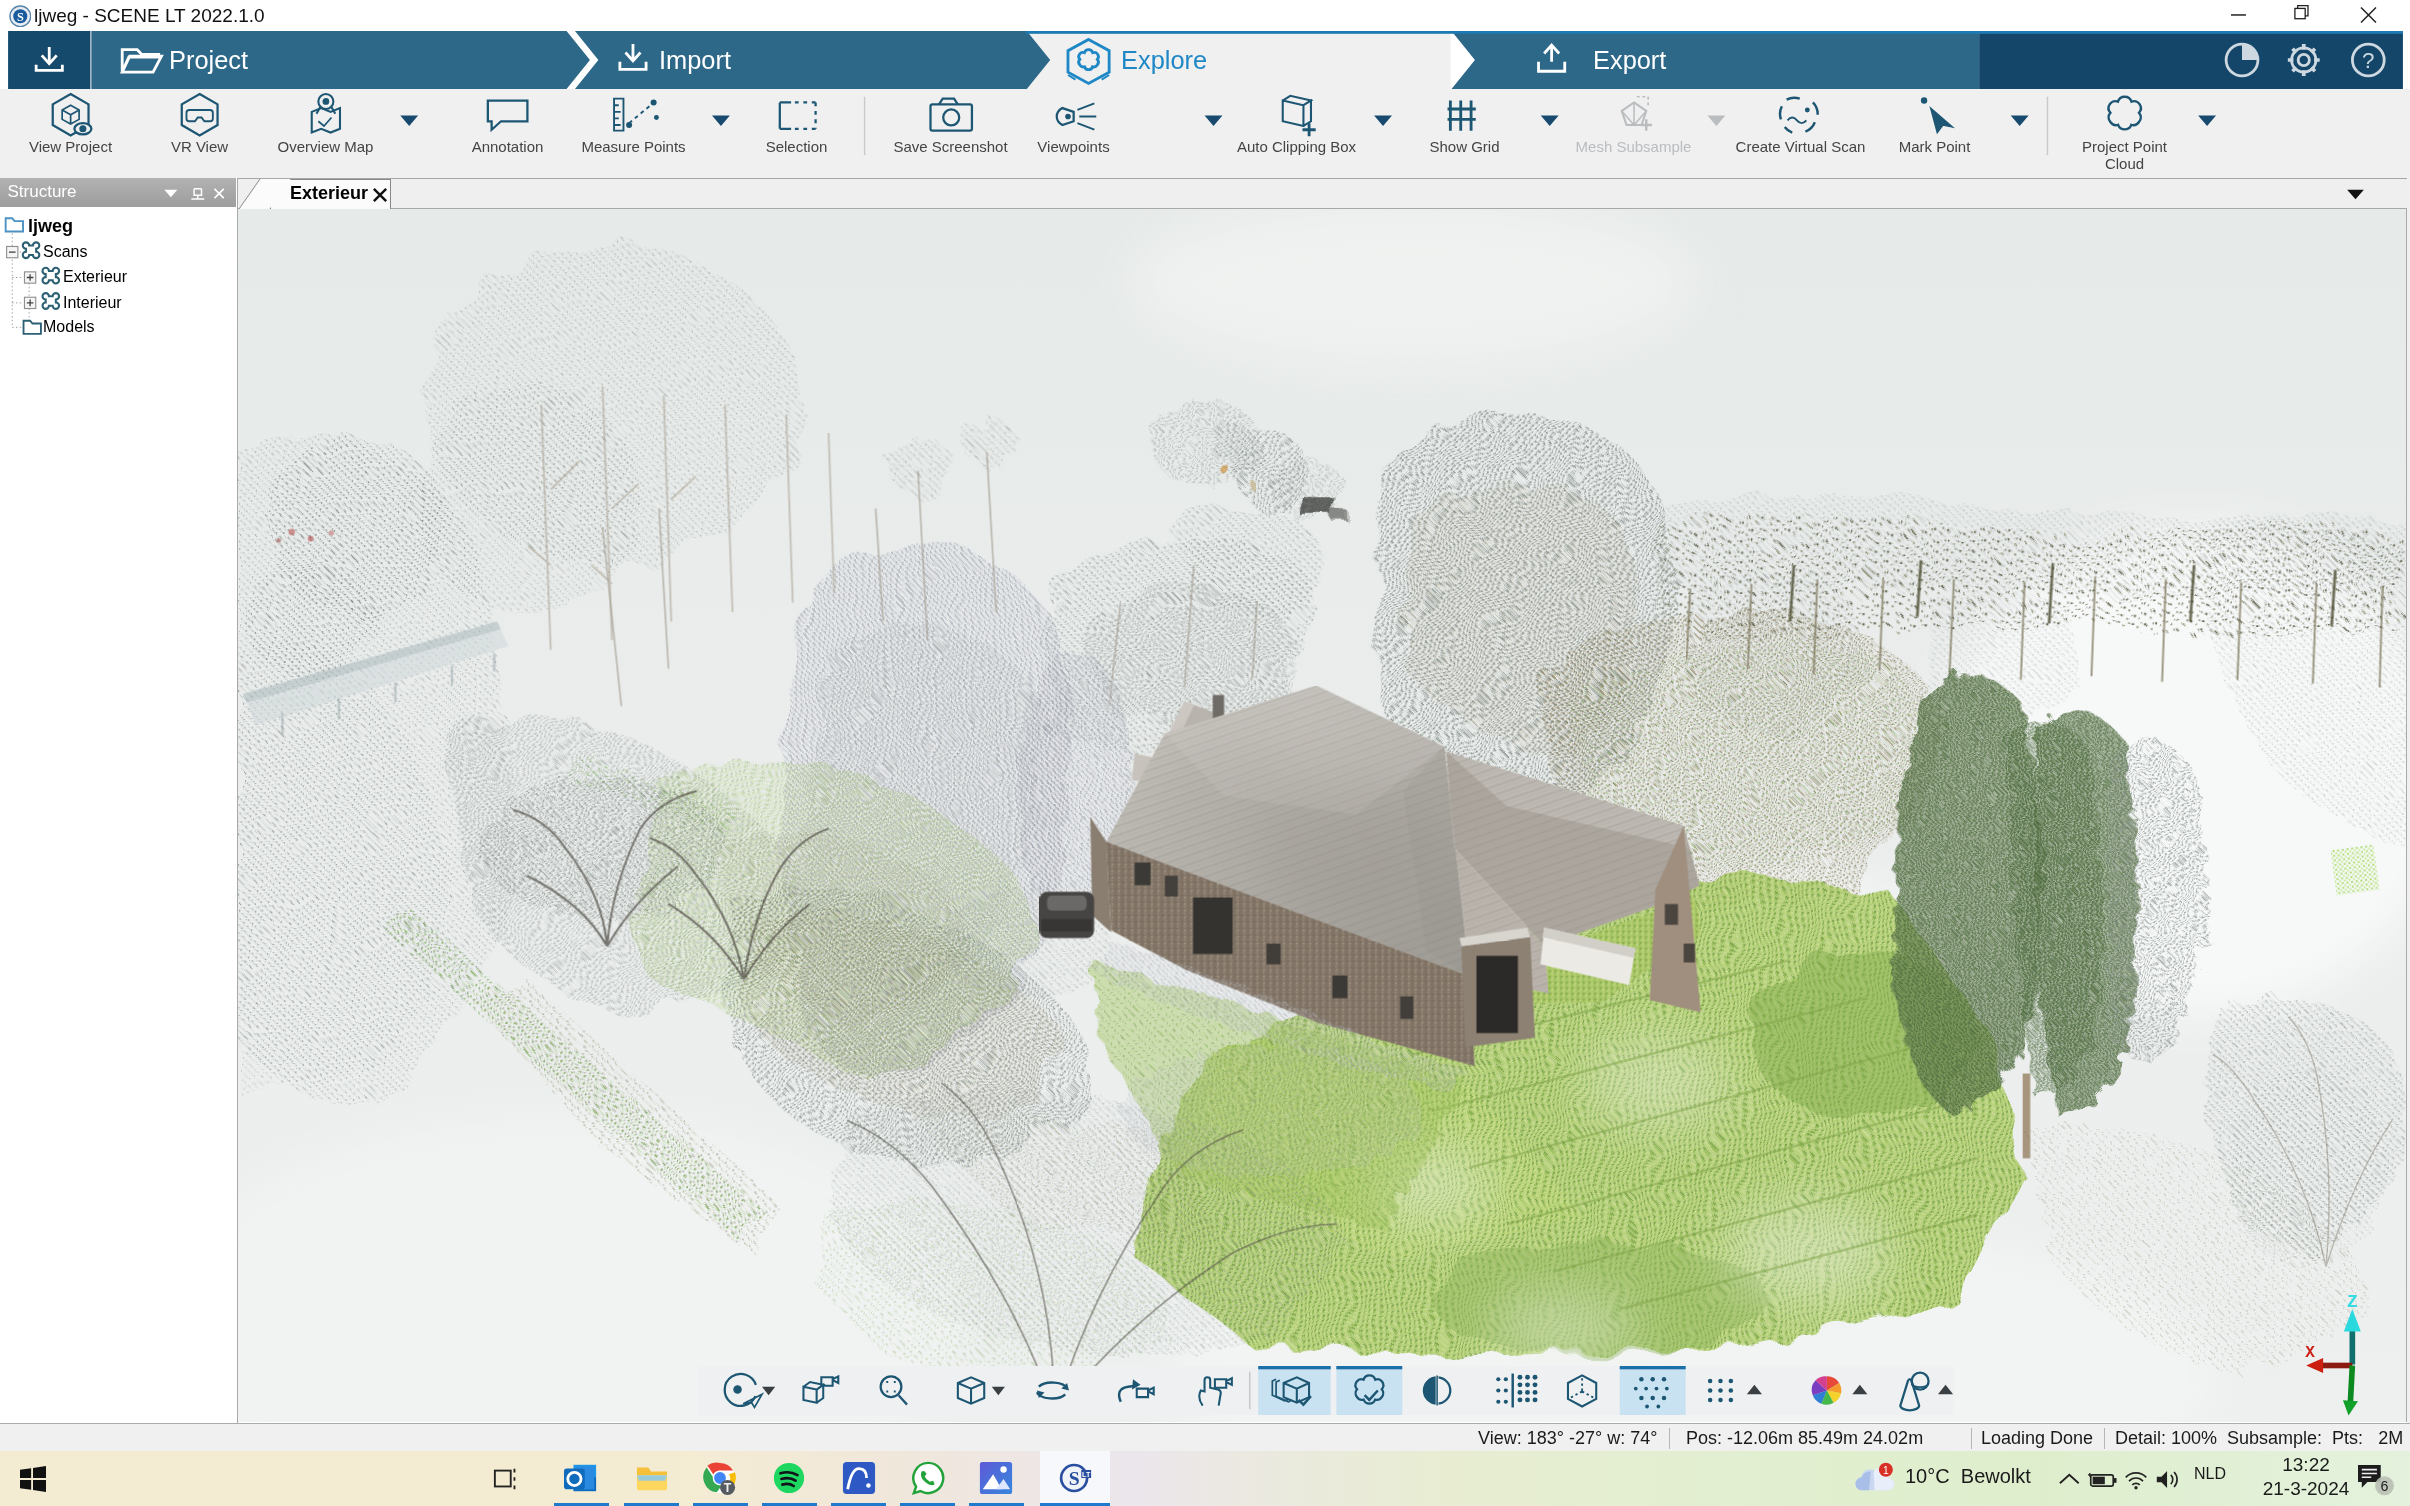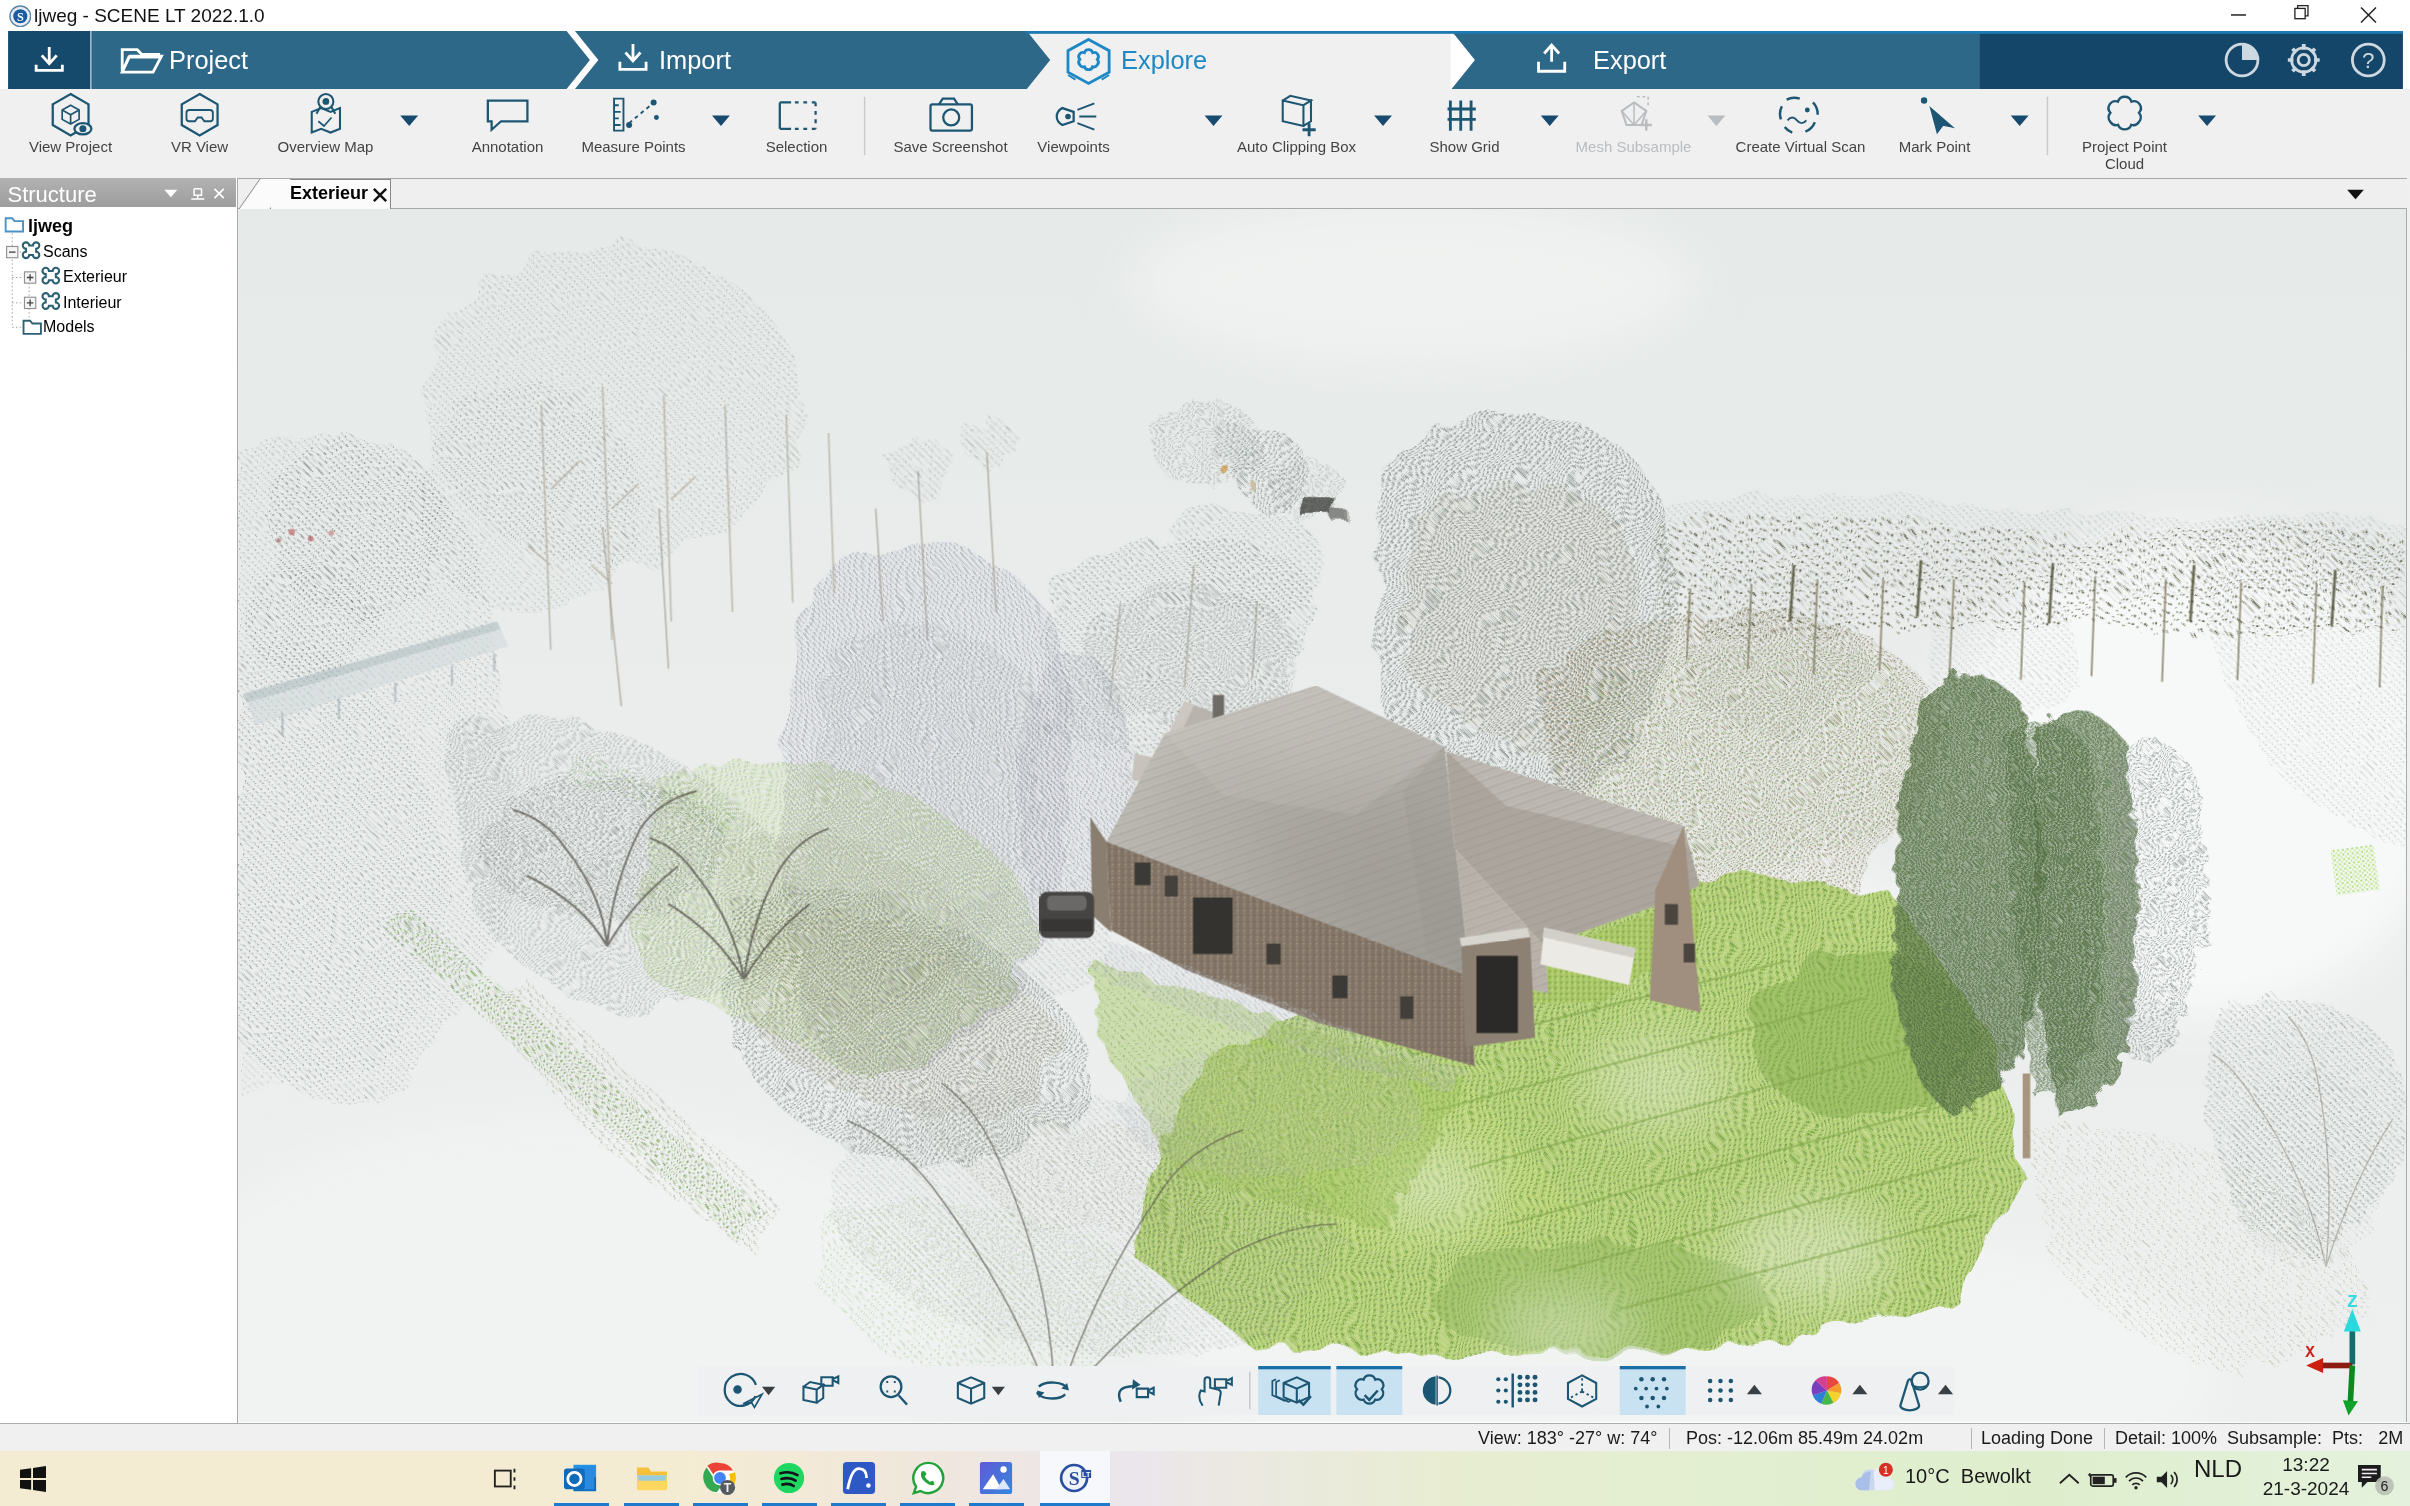--- a/index.html
+++ b/index.html
@@ -15,21 +15,21 @@
   
   #tabband { position:absolute; left:0; top:31px; width:2411px; height:58px; background:#ffffff; }
   .bandtext { position:absolute; top:15px; font-size:25.4px; color:#fff; }
 
   
   #ribbon { position:absolute; left:0; top:89px; width:2411px; height:89px; background:#f0f0f0;text-decoration:underline; }
   .rlabel { position:absolute; width:207px; text-align:center; top:49px; font-size:15px; color:#444; }
 
   
   #panel { position:absolute; left:0; top:178px; width:238px; height:1245px; background:#ffffff; border-right:1.9px solid #a9a9a9; }
-  #panelhead { position:absolute; left:0; top:0; width:236px; height:29px; background:linear-gradient(#b2b2b2,#9d9d9d); color:#fff; font-size:22px; }
+  #panelhead { position:absolute; left:0; top:0; width:236px; height:29px; background:linear-gradient(#b2b2b2,#9d9d9d); color:#fff; font-size:17px; }
   .treerow { position:absolute; left:0; font-size:16px; color:#000; white-space:nowrap; }
 
   
   #tabstrip { position:absolute; left:238px; top:178px; width:2172px; height:31px; background:#efefef; border-top:0.9px solid #a8a8a8; border-bottom:0.9px solid #a8a8a8; }
   #doctab { position:absolute; left:32px; top:0px; width:121px; height:30px; background:#fbfbfb; border:0.9px solid #888; border-bottom:none; }
   #doctab:before { content:""; position:absolute; left:-21.7px; top:-0.9px; width:30px; height:30px; background:#fbfbfb; border-left:0.9px solid #888; transform:skewX(-35deg); }
 
   
   #viewport { position:absolute; left:238px; top:209px; width:2169px; height:1213px; background:#e9edec; overflow:hidden; border-right:1.9px solid #a9a9a9; }
 
@@ -876,21 +876,21 @@
 
     <svg class="abs" style="left:2122px;top:17px" width="28" height="22.6" viewBox="0 0 30 24">
       <path d="M4 10 a15 15 0 0 1 22 0 M7.5 14 a10 10 0 0 1 15 0 M11 18 a5.5 5.5 0 0 1 8 0" stroke="#222" stroke-width="1.8" fill="none"></path>
       <circle cx="15" cy="21" r="1.8" fill="#222"></circle>
     </svg>
 
     <svg class="abs" style="left:2154px;top:18px" width="28" height="21" viewBox="0 0 30 22">
       <path d="M3 8 h5 l6 -6 v18 l-6 -6 h-5 z" fill="#222"></path>
       <path d="M18 6 a7 7 0 0 1 0 10 M21.5 3 a11.5 11.5 0 0 1 0 16" stroke="#222" stroke-width="1.8" fill="none"></path>
     </svg>
-    <div class="abs" style="left:2194px;top:4px;font-size:24px;color:#1a1a1a">NLD</div>
+    <div class="abs" style="left:2194px;top:14px;font-size:16px;color:#1a1a1a">NLD</div>
     <div class="abs" style="left:2259px;top:2.8px;width:94px;text-align:center;font-size:19px;color:#1a1a1a">13:22</div>
     <div class="abs" style="left:2259px;top:27px;width:94px;text-align:center;font-size:19px;color:#1a1a1a">21-3-2024</div>
 
     <svg class="abs" style="left:2356px;top:12.2px" width="40" height="36" viewBox="0 0 42 38">
       <path d="M2 2 h24 v18 h-14 l-6 6 v-6 h-4 z" fill="#1c1c1c"></path>
       <path d="M6 7 h16 M6 11 h16 M6 15 h10" stroke="#eee" stroke-width="1.6"></path>
       <circle cx="30" cy="24" r="10" fill="#b9c0b4" opacity="0.9"></circle>
       <text x="30" y="30" font-size="15" fill="#222" text-anchor="middle">6</text>
     </svg>
   </div>

